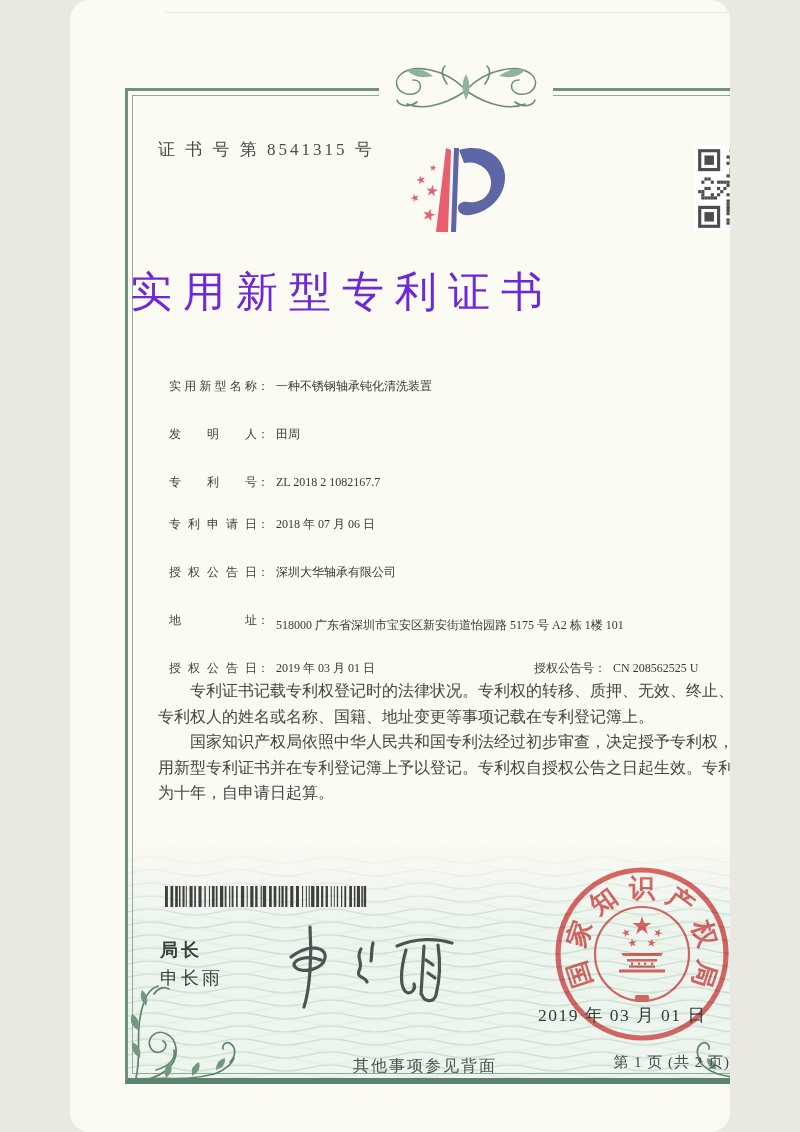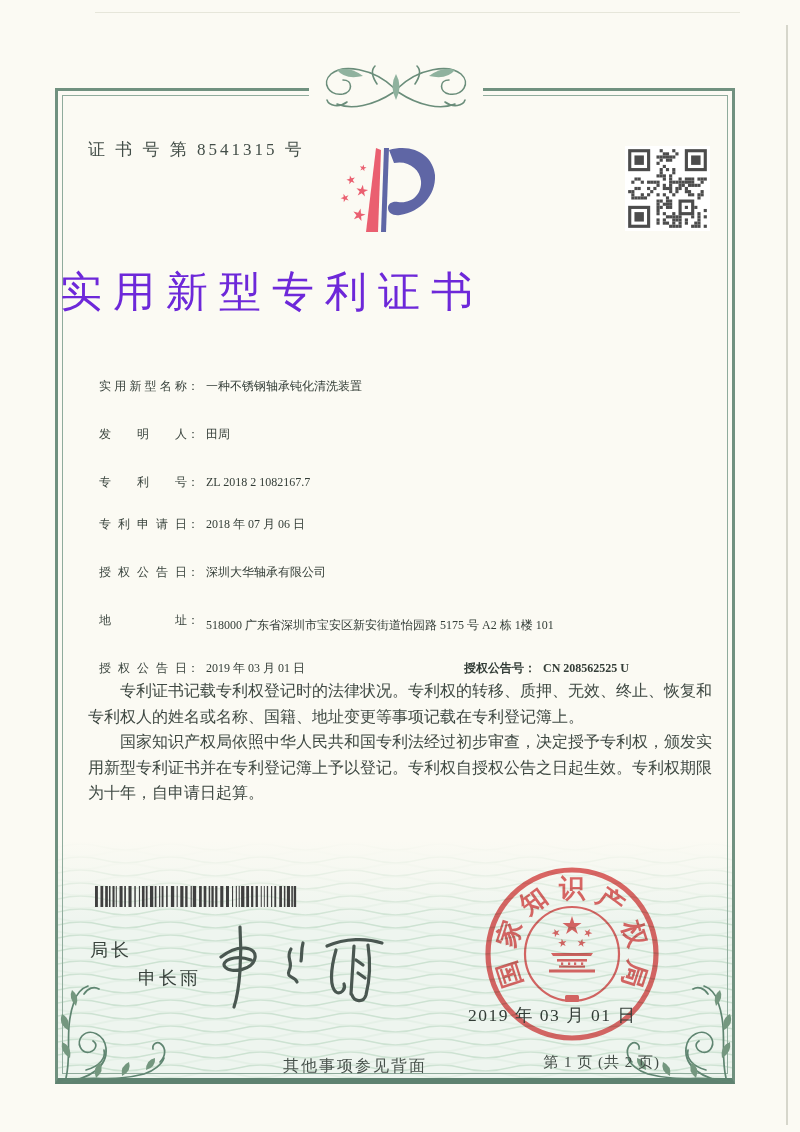--- a/index.html
+++ b/index.html
@@ -1,49 +1,49 @@
 <!DOCTYPE html>
 <html><head>
 <meta charset="utf-8">
 <style>
   html,body{margin:0;padding:0;background:#e9e9e2;}
   #paper{
-    position:relative;width:800px;height:1132px;margin:0 auto;
+    position:relative;width:660px;height:1132px;margin:0 auto;
     background:#fbfaf3;overflow:hidden;
-    font-family:"Liberation Serif","DejaVu Serif",serif;color:#3b453f;
+    font-family:"Liberation Serif","DejaVu Serif",serif;color:#3b453f;border-radius:20px;
   }
   .abs{position:absolute;}
   
   #scan-top{left:95px;top:12px;width:645px;height:1px;background:#e6e6da;}
   #scan-right{left:786px;top:25px;width:2px;height:1100px;background:#d6d6cb;}
   
   #frame{left:55px;top:88px;width:680px;height:996px;box-sizing:border-box;
     border:3px solid #70917f;border-bottom:6px solid #5e8270;}
   #frame-inner{position:absolute;left:4px;top:4px;right:4px;bottom:4px;
     border:1px solid #8fab9c;}
   
   #cert-no{left:88px;top:138px;font-size:17px;letter-spacing:3px;color:#434e48;}
   #title{left:60px;top:264px;width:672px;text-align:left;font-size:42px;
     letter-spacing:11px;color:#6d28d9;}
   
   .frow{position:absolute;left:99px;font-size:12px;color:#333d37;width:640px;margin-top:12px;}
   .f-label{display:inline-block;width:88px;text-align:justify;text-align-last:justify;color:#39433d;}
   .f-colon{display:inline-block;color:#39433d;}
   .f-value{margin-left:7px;}
   .f-value.addr{display:inline-block;width:505px;vertical-align:top;line-height:26px;}
-  .grant2{position:absolute;left:365px;top:0;font-weight:bold;}
+  .grant2{position:absolute;left:365px;top:0;}
   
   #body-text{left:88px;top:678px;width:624px;font-size:16px;line-height:25.6px;
     text-align:justify;color:#3f4943;}
   #body-text p{margin:0;text-indent:2em;}
   
   #director-title{left:90px;top:938px;font-size:18px;letter-spacing:3px;color:#37413b;
+    font-family:"Liberation Sans","DejaVu Sans",sans-serif;font-weight:bold;}
+  #director-name{left:90px;top:966px;font-size:18px;letter-spacing:3px;color:#37413b;
     font-family:"Liberation Sans","DejaVu Sans",sans-serif;}
-  #director-name{left:90px;top:966px;font-size:18px;letter-spacing:3px;color:#37413b;
-    font-family:"Liberation Sans","DejaVu Sans",sans-serif;margin-left:48px;}
   #sig-svg{left:185px;top:915px;}
   
   #seal-svg{left:480px;top:862px;mix-blend-mode:multiply;opacity:.93;}
   #seal-svg text{font-family:"Liberation Serif","DejaVu Serif",serif;font-weight:bold;}
   #seal-date{left:468px;top:1003px;width:220px;font-size:17.5px;letter-spacing:1.5px;color:#333d37;}
   
   #page-num{left:60px;top:1053px;width:600px;text-align:right;font-size:15px;color:#414b45;letter-spacing:1px;}
   #back-note{left:55px;top:1056px;width:600px;text-align:center;font-size:16px;color:#47514b;letter-spacing:2px;}
   
   #corner-right{transform:scaleX(-1);}

